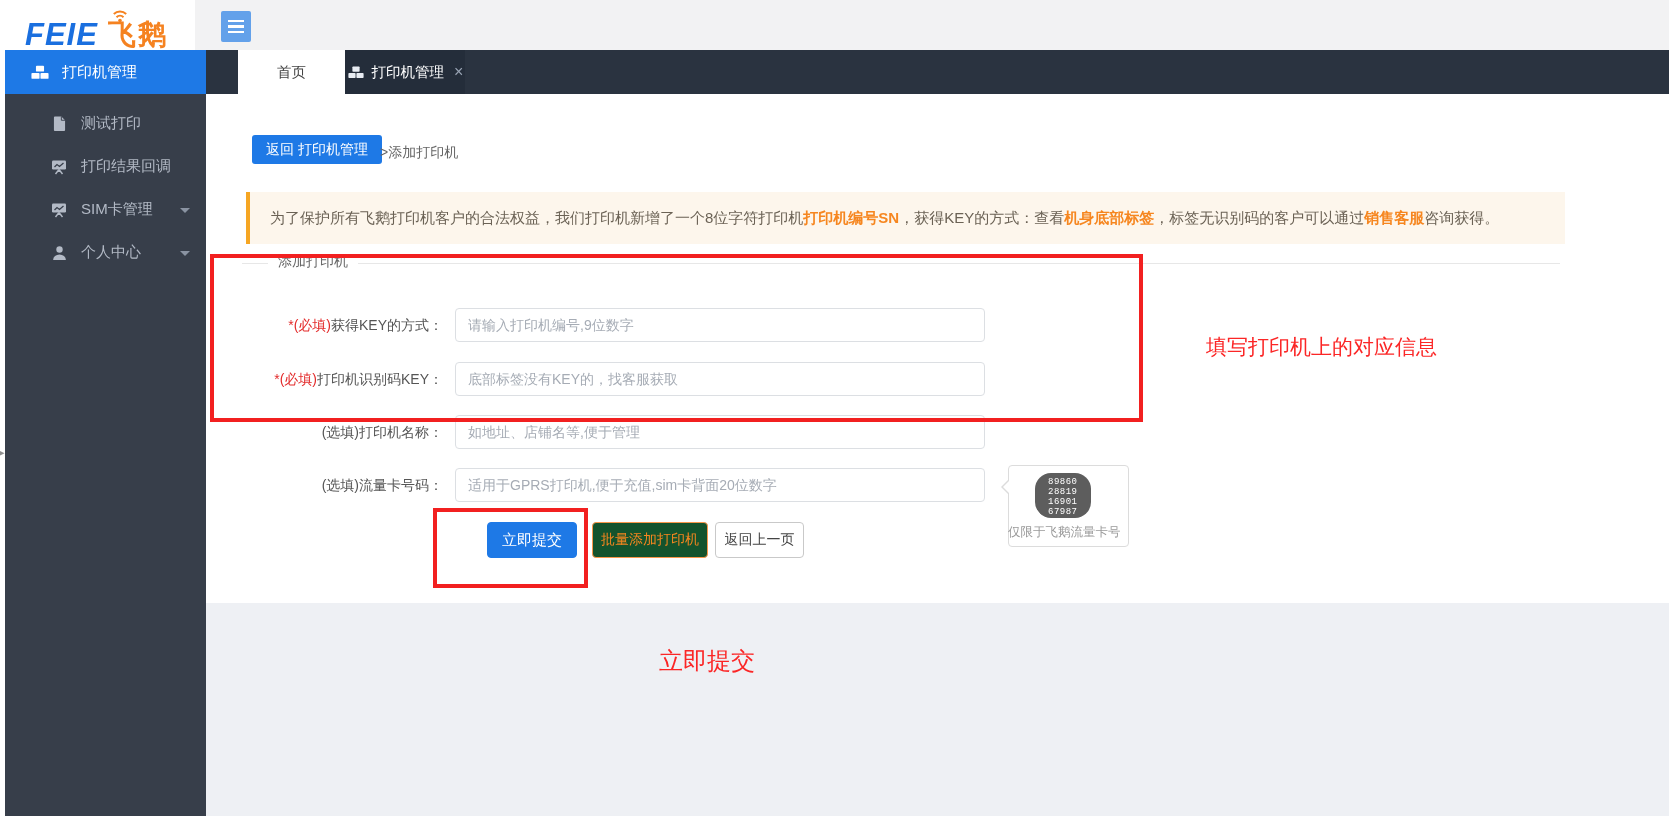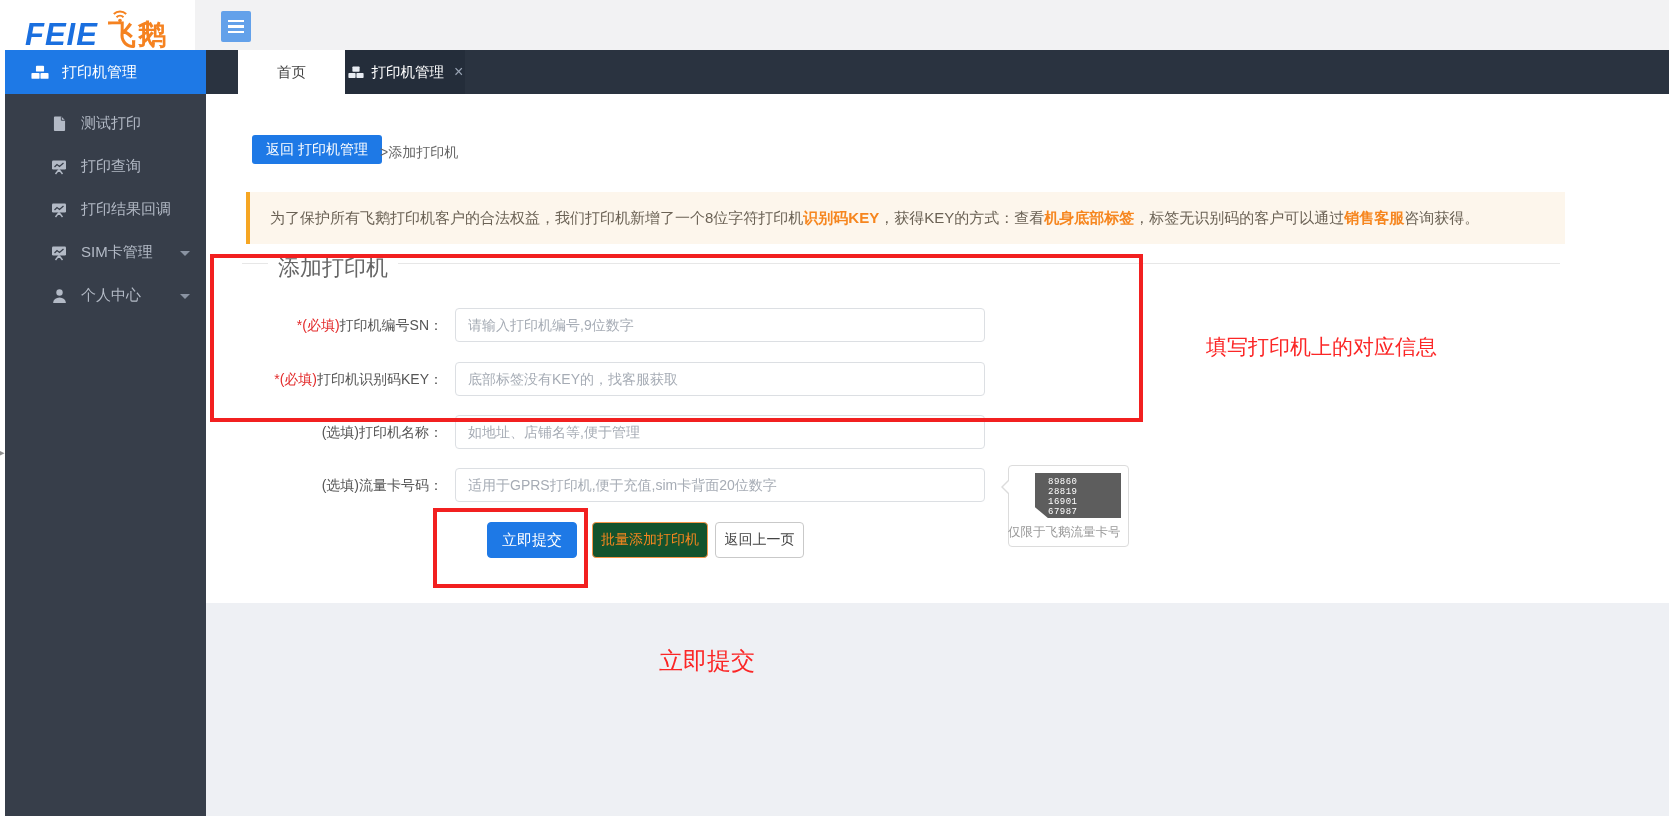--- a/index.html
+++ b/index.html
@@ -37,34 +37,34 @@
   .tab-active { left: 129px; width: 120px; background: #242d3a; color: #fff; gap: 7px; }
   .tab-close { color: #9aa5b5; font-size: 16px; margin-left: 3px; cursor: pointer; line-height: 1; }
   
   .panel { position: absolute; left: 206px; top: 94px; right: 0; height: 509px; background: #ffffff; z-index: 1; }
   .below-gray { position: absolute; left: 206px; top: 603px; right: 0; bottom: 0; background: #eef0f4; z-index: 1; }
   .back-btn { position: absolute; left: 252px; top: 135px; height: 29px; padding: 0 14px; background: #1e79e6; color: #fff; font-size: 14px; border: none; border-radius: 3px; cursor: pointer; z-index: 2; font-family: inherit; }
   .trail { position: absolute; left: 380px; top: 144px; font-size: 14px; color: #666; z-index: 2; }
   .notice { position: absolute; left: 246px; top: 192px; width: 1319px; height: 52px; background: #fdf6ec; border-left: 4px solid #f6a623; display: flex; align-items: center; padding-left: 20px; font-size: 15px; color: #6b6255; z-index: 2; }
   .notice b { color: #f6861f; font-weight: 700; }
   .section-divider { position: absolute; left: 242px; top: 263px; width: 1318px; height: 0; border-top: 1px solid #e7e7e7; z-index: 2; }
-  .section-legend { position: absolute; left: 268px; top: 253px; background: #fff; padding: 0 10px; font-size: 22px; color: #666; z-index: 2; }
+  .section-legend { position: absolute; left: 268px; top: 253px; background: #fff; padding: 0 10px; font-size: 14px; color: #666; z-index: 2; }
   .form-label { position: absolute; left: 210px; width: 233px; text-align: right; font-size: 14px; color: #555; z-index: 2; }
   .form-label .req { color: #e32b2b; }
   .form-input { position: absolute; left: 455px; width: 530px; height: 34px; border: 1px solid #dcdfe3; border-radius: 4px; padding: 0 12px; font-size: 14px; color: #333; z-index: 2; font-family: inherit; background: #fff; }
   .form-input::placeholder { color: #a6acb5; opacity: 1; }
   .lbl-1 { top: 317px; } .in-1 { top: 308px; }
   .lbl-2 { top: 371px; } .in-2 { top: 362px; }
   .lbl-3 { top: 424px; } .in-3 { top: 415px; }
   .lbl-4 { top: 477px; } .in-4 { top: 468px; }
   
   .sim-box { position: absolute; left: 1008px; top: 465px; width: 121px; height: 82px; background: #fff; border: 1px solid #dcdcdc; border-radius: 4px; z-index: 2; }
   .sim-arrow-b { position: absolute; left: -8px; top: 13px; width: 0; height: 0; border-top: 8px solid transparent; border-bottom: 8px solid transparent; border-right: 8px solid #dcdcdc; }
   .sim-arrow-w { position: absolute; left: -6px; top: 14px; width: 0; height: 0; border-top: 7px solid transparent; border-bottom: 7px solid transparent; border-right: 7px solid #ffffff; }
-  .sim-card { position: absolute; left: 26px; top: 7px; width: 86px; height: 45px; background: #5d5d5d; border-radius: 0; clip-path: polygon(0 0, 100% 0, 100% 100%, 15% 100%, 0 76%); padding: 4px 0 0 13px; }
+  .sim-card { position: absolute; left: 26px; top: 7px; width: 56px; height: 45px; background: #5d5d5d; border-radius: 16px; clip-path: polygon(0 0, 100% 0, 100% 100%, 15% 100%, 0 76%); padding: 4px 0 0 13px; }
   .sim-card div { font-family: "Liberation Mono", "DejaVu Sans Mono", monospace; font-size: 9px; line-height: 10px; color: #ffffff; letter-spacing: 0.5px; }
   .sim-caption { position: absolute; left: -1px; bottom: 5px; white-space: nowrap; font-size: 12.5px; color: #999; }
   
   .btn { position: absolute; top: 522px; height: 36px; border-radius: 4px; font-size: 14px; cursor: pointer; z-index: 2; font-family: inherit; }
   .btn-submit { left: 487px; width: 90px; background: #1e79e6; border: 1px solid #1e79e6; color: #fff; font-size: 15px; }
   .btn-batch { left: 592px; width: 116px; background: #14532d; border: 1px solid #f9964a; color: #f6861f; }
   .btn-back { left: 715px; width: 89px; background: #fff; border: 1px solid #c9c9c9; color: #444; }
   
   .anno { z-index: 50; pointer-events: none; }
   .anno-rect1 { position: absolute; left: 210px; top: 254px; width: 933px; height: 168px; border: 4px solid #f22020; }
@@ -117,30 +117,20 @@
       <span class="lbl">测试打印</span>
     </div>
     <div class="side-item">
       <span class="icon">
         <svg width="16" height="16" viewBox="0 0 16 16">
             <rect x="1" y="1.5" width="14" height="9" rx="1.2" fill="currentColor"></rect>
             <polyline points="3.5,8 6,5.5 8.5,7.5 12.5,4" fill="none" stroke="#373e4a" stroke-width="1.3"></polyline>
             <path d="M8 10.5 L4.5 15 M8 10.5 L11.5 15 M8 10.5 V13" stroke="currentColor" stroke-width="1.4" fill="none"></path>
           </svg>
       </span>
-      <span class="lbl">打印查询</span>
-    </div>
-    <div class="side-item">
-      <span class="icon">
-        <svg width="16" height="16" viewBox="0 0 16 16">
-            <rect x="1" y="1.5" width="14" height="9" rx="1.2" fill="currentColor"></rect>
-            <polyline points="3.5,8 6,5.5 8.5,7.5 12.5,4" fill="none" stroke="#373e4a" stroke-width="1.3"></polyline>
-            <path d="M8 10.5 L4.5 15 M8 10.5 L11.5 15 M8 10.5 V13" stroke="currentColor" stroke-width="1.4" fill="none"></path>
-          </svg>
-      </span>
       <span class="lbl">打印结果回调</span>
     </div>
     <div class="side-item">
       <span class="icon">
         <svg width="16" height="16" viewBox="0 0 16 16">
             <rect x="1" y="1.5" width="14" height="9" rx="1.2" fill="currentColor"></rect>
             <polyline points="3.5,8 6,5.5 8.5,7.5 12.5,4" fill="none" stroke="#373e4a" stroke-width="1.3"></polyline>
             <path d="M8 10.5 L4.5 15 M8 10.5 L11.5 15 M8 10.5 V13" stroke="currentColor" stroke-width="1.4" fill="none"></path>
           </svg>
       </span>
@@ -179,29 +169,29 @@
 </div>
 
 <div class="panel"></div>
 <div class="below-gray"></div>
 
 <button class="back-btn">返回 打印机管理</button>
 <span class="trail">&gt;添加打印机</span>
 
 <div class="notice">
   <span>
-    <span>为了保护所有飞鹅打印机客户的合法权益，我们打印机新增了一个8位字符打印机</span><b>识别码KEY</b><span>，获得KEY的方式：查看</span><b>机身底部标签</b><span>，标签无识别码的客户可以通过</span><b>销售客服</b><span>咨询获得。</span>
+    <span>为了保护所有飞鹅打印机客户的合法权益，我们打印机新增了一个8位字符打印机</span><b>打印机编号SN</b><span>，获得KEY的方式：查看</span><b>机身底部标签</b><span>，标签无识别码的客户可以通过</span><b>销售客服</b><span>咨询获得。</span>
   </span>
 </div>
 
 <div class="section-divider"></div>
 <span class="section-legend">添加打印机</span>
 
 <div class="form-label lbl-1">
-  <span class="req">*(必填)</span><span>打印机编号SN：</span>
+  <span class="req">*(必填)</span><span>获得KEY的方式：</span>
 </div>
 <input class="form-input in-1" placeholder="请输入打印机编号,9位数字" style="">
 
 <div class="form-label lbl-2">
   <span class="req">*(必填)</span><span>打印机识别码KEY：</span>
 </div>
 <input class="form-input in-2" placeholder="底部标签没有KEY的，找客服获取" style="">
 
 <div class="form-label lbl-3">
   <span class="req"></span><span>(选填)打印机名称：</span>

